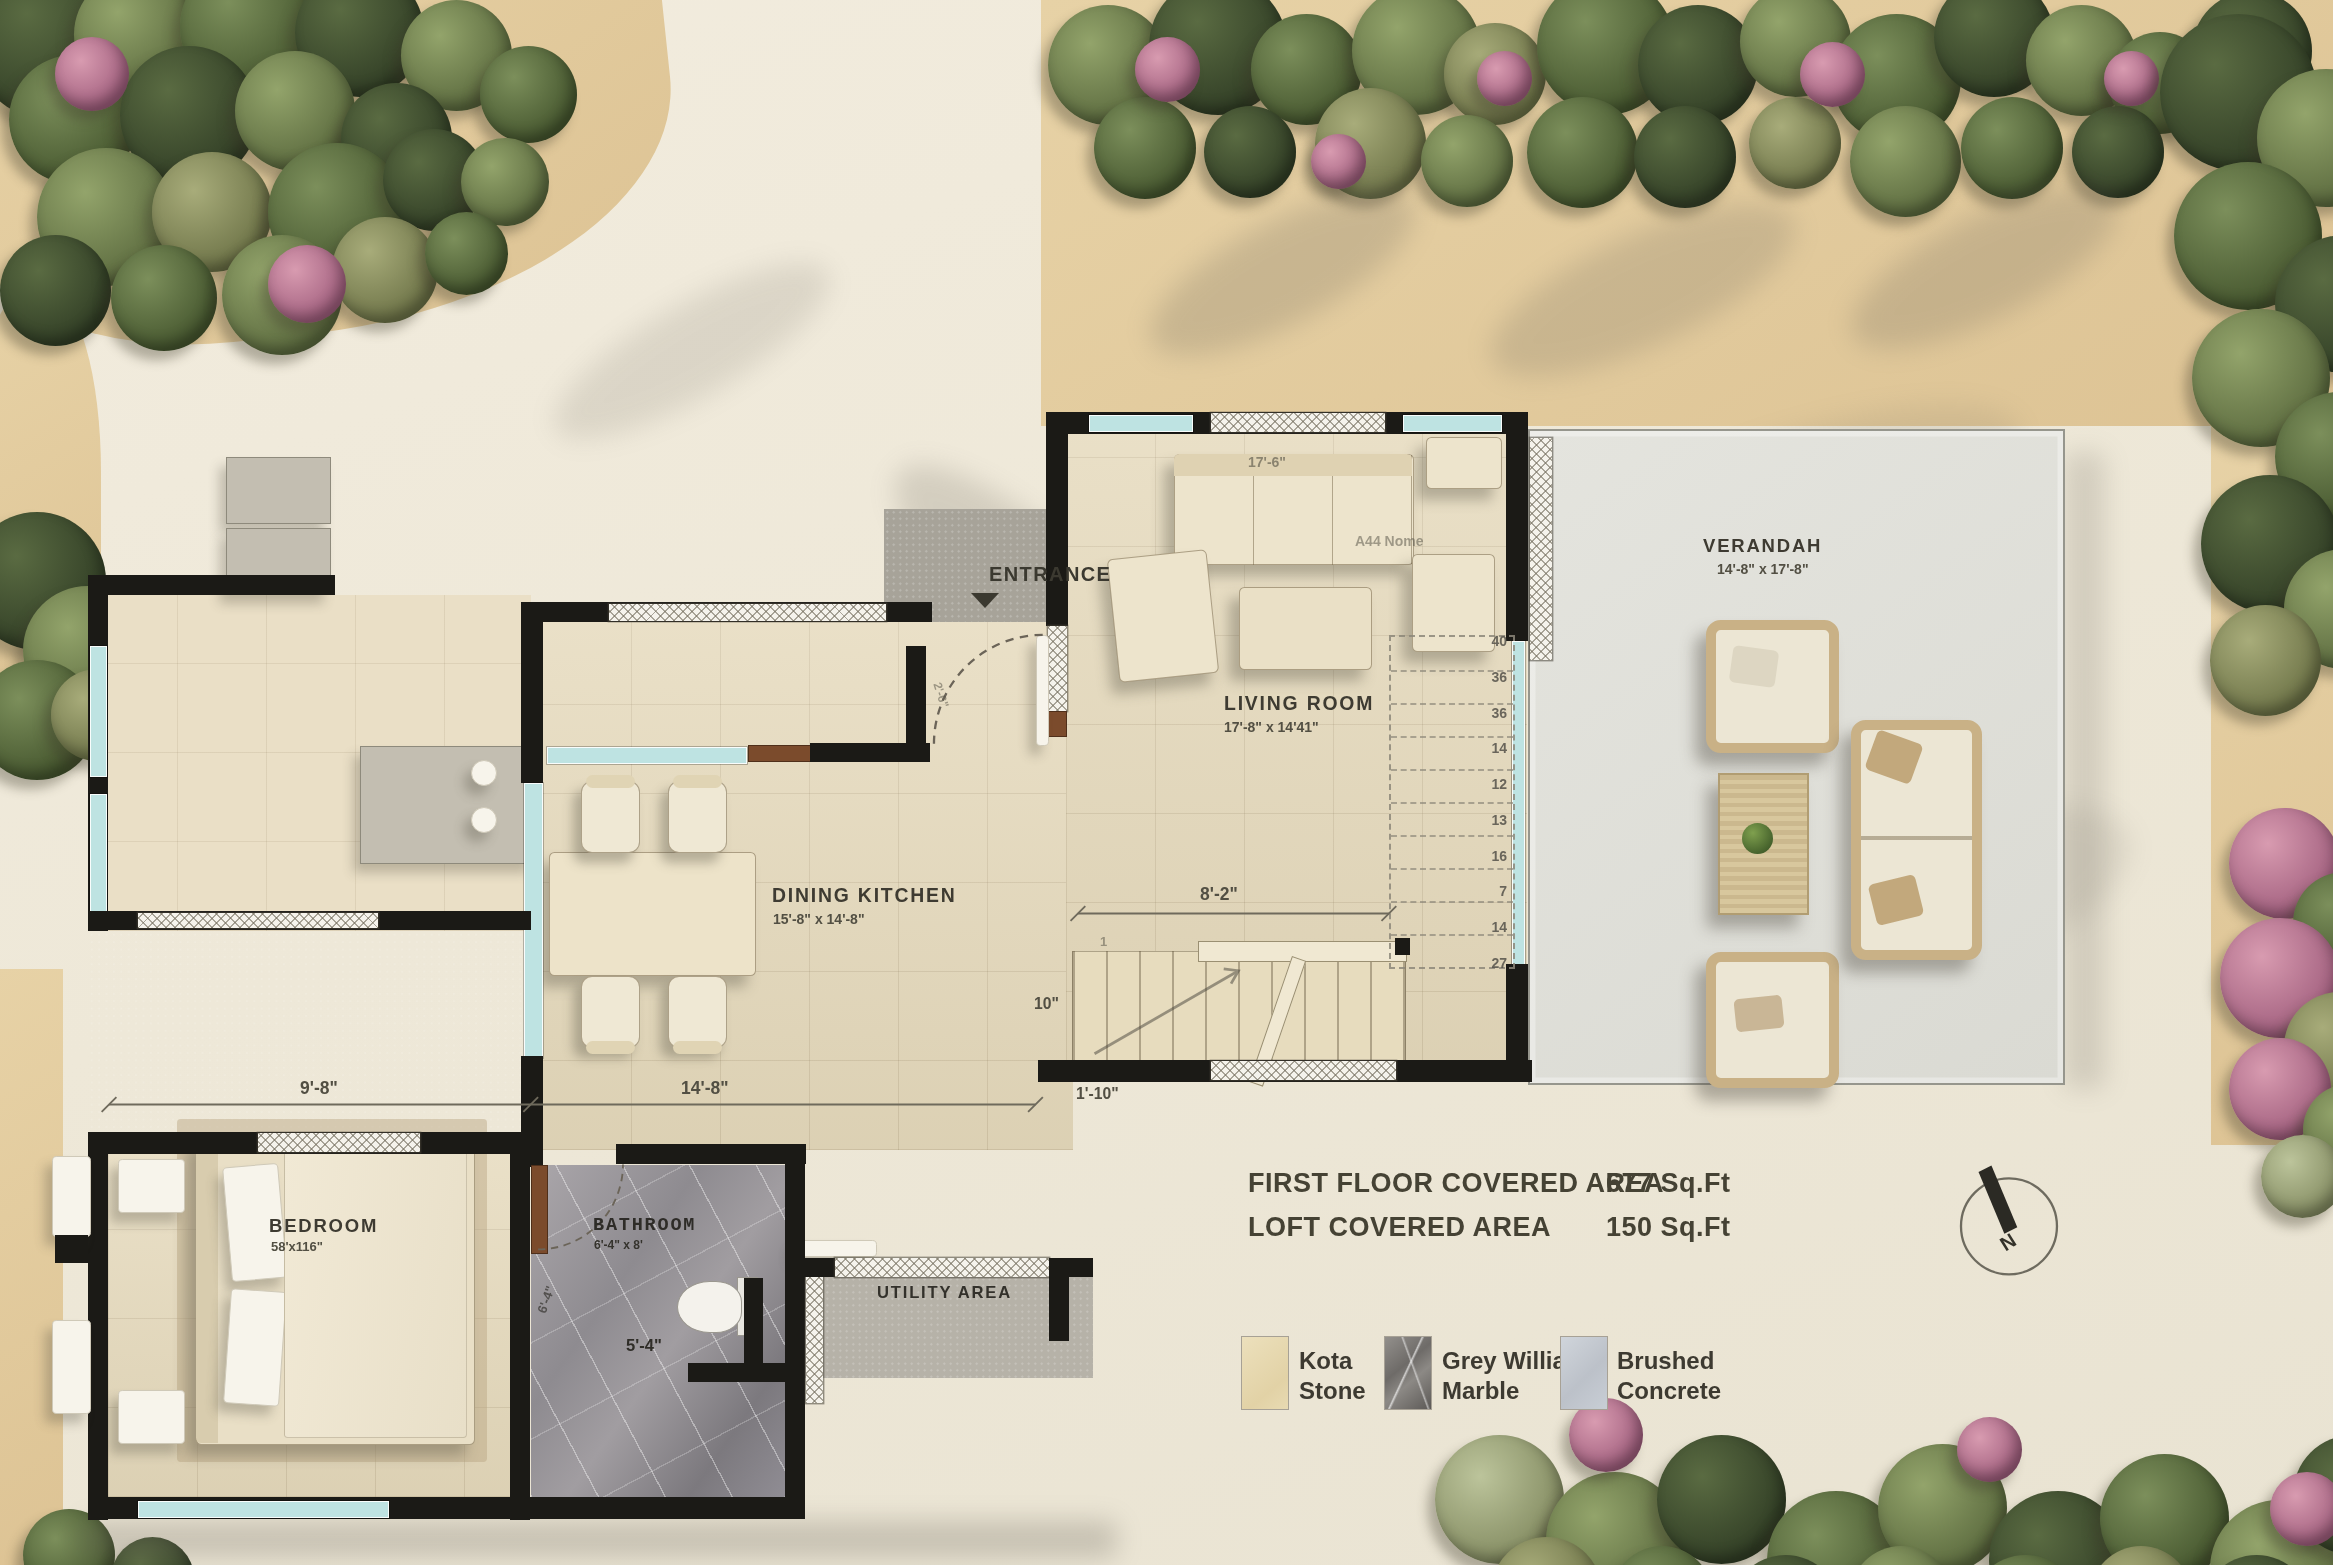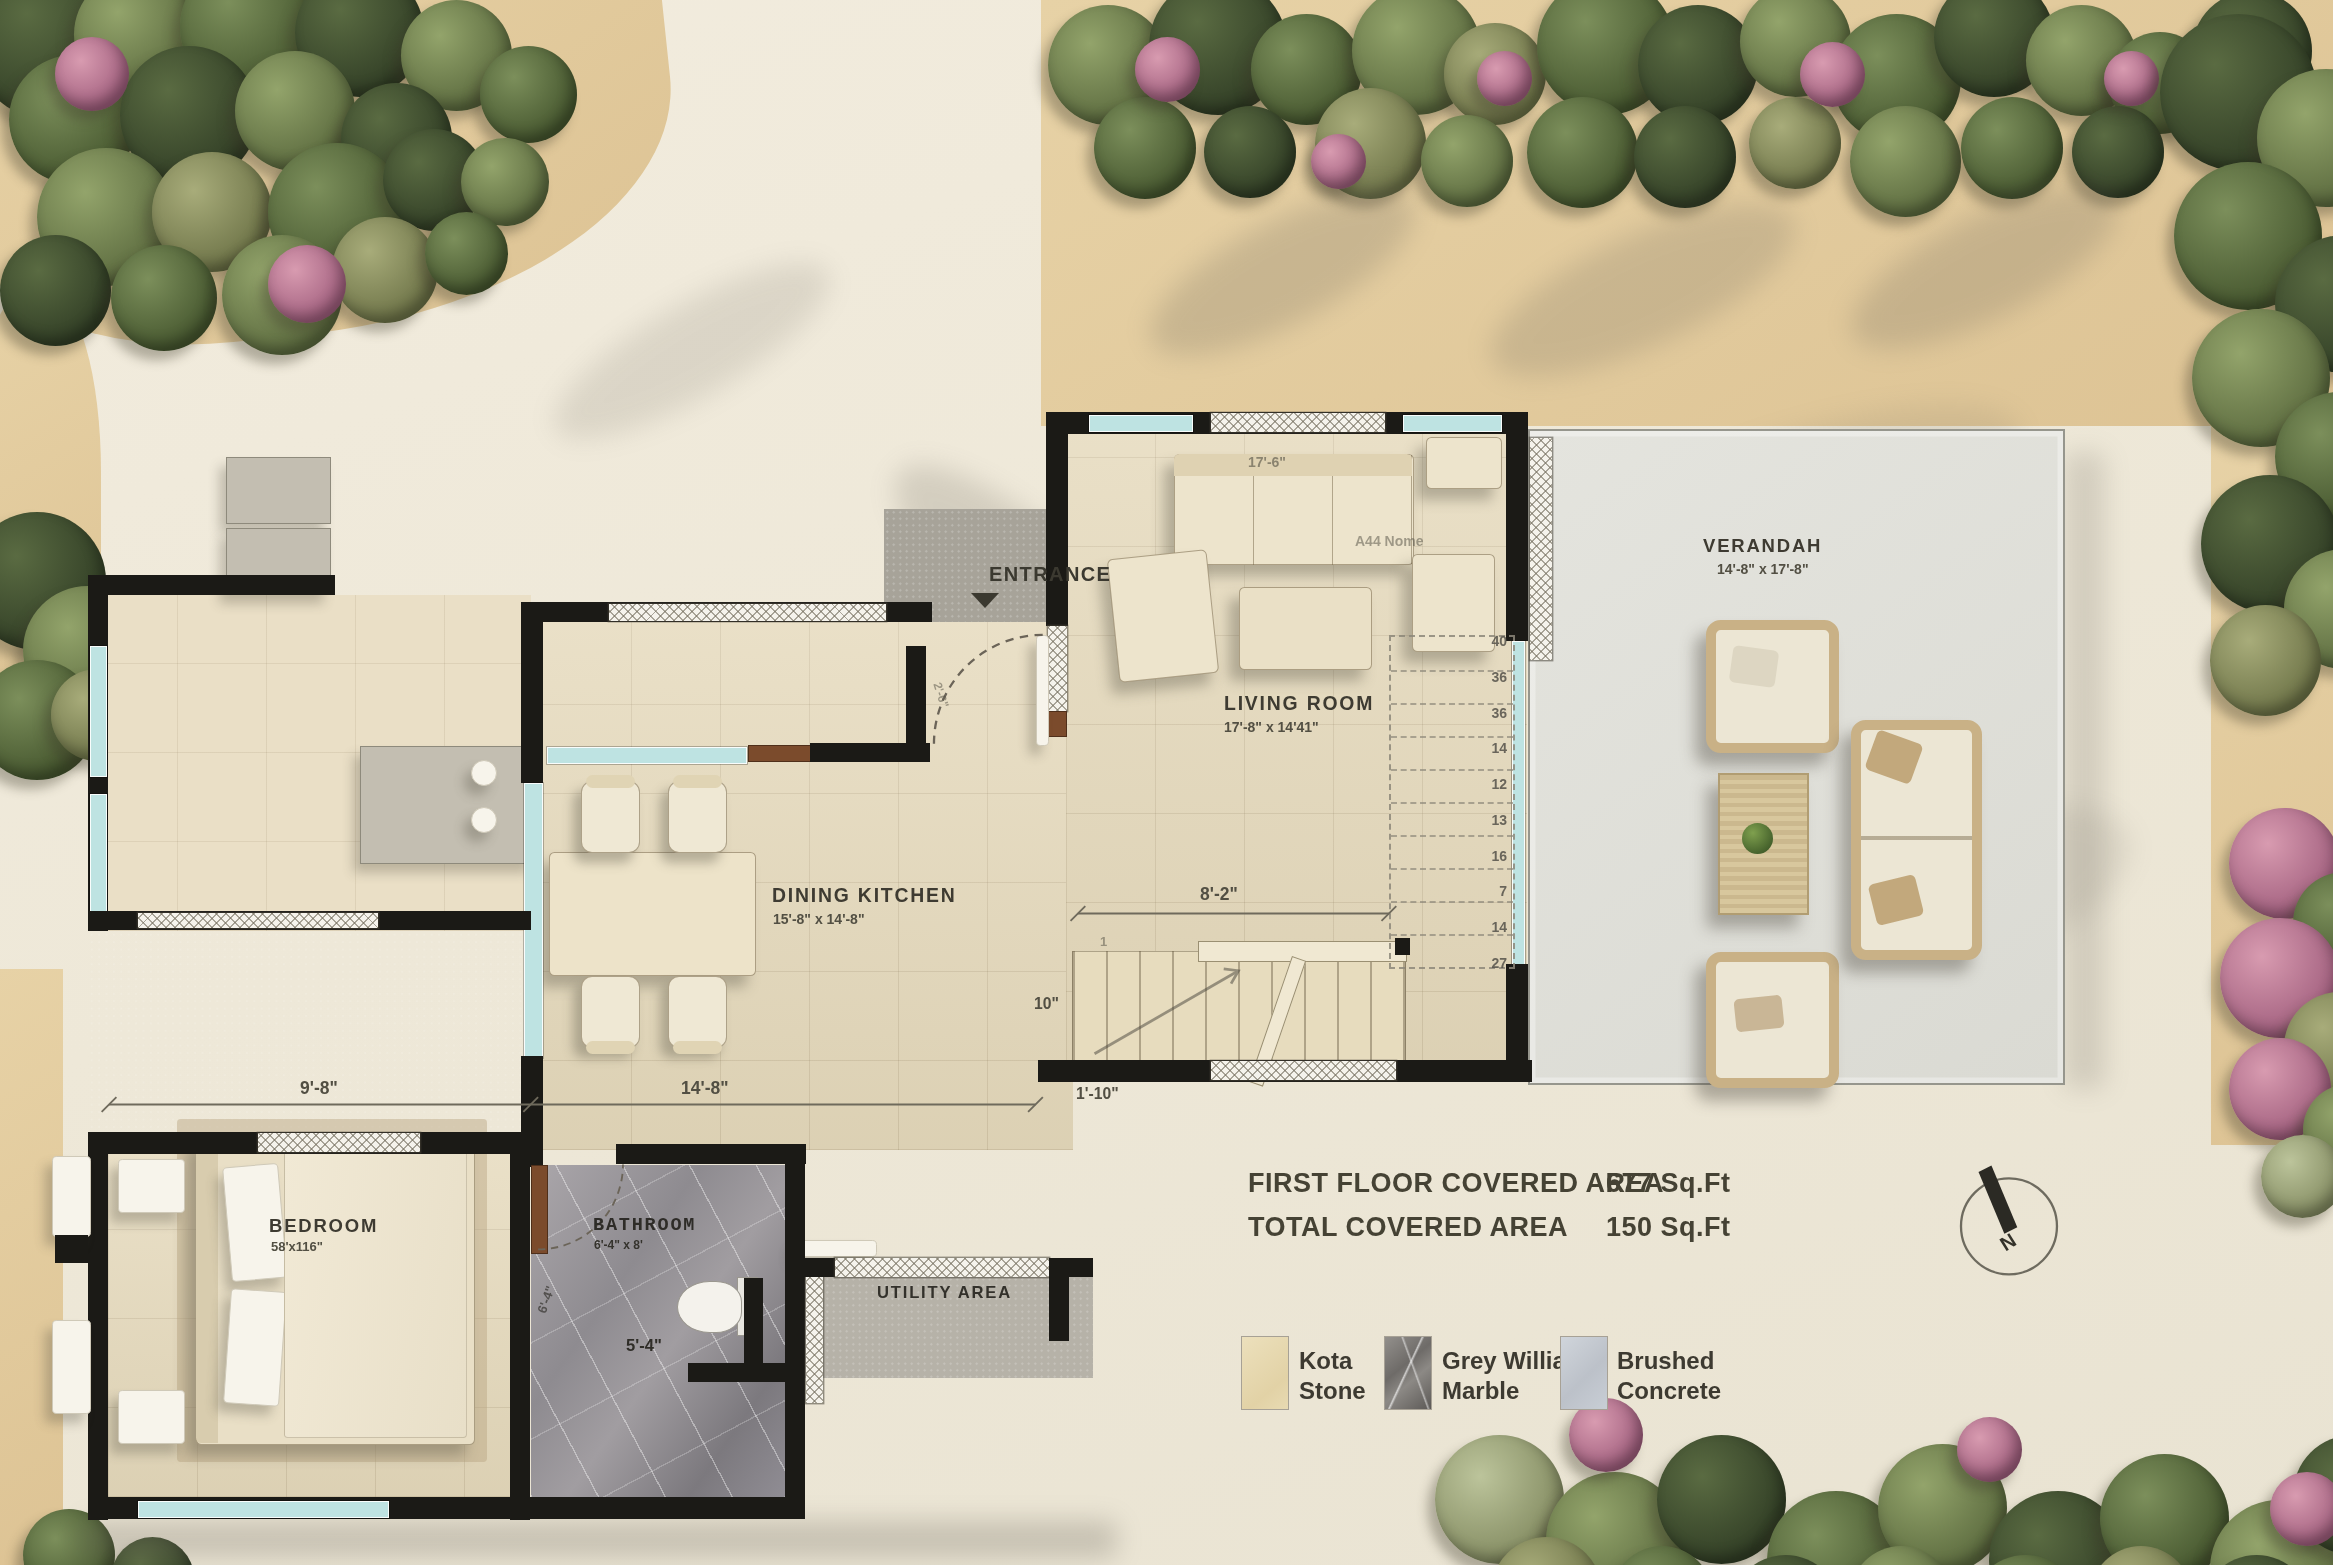--- a/index.html
+++ b/index.html
@@ -358,21 +358,21 @@
   <span class="a dim" style="left:1248px;top:454px;font-size:14px;opacity:.6;">17'-6"</span>
   <span class="a dim" style="left:928px;top:688px;font-size:12px;opacity:.5;transform:rotate(72deg);">2'-6"</span>
   <span class="a dim" style="left:1100px;top:934px;font-size:13px;opacity:.5;">1</span>
   <span class="a dim" style="left:1355px;top:533px;font-size:14px;opacity:.5;">A44 Nome</span>
 
   <div class="a stat" style="left:1248px;top:1168px;width:665px;height:35px;">
     <span>FIRST FLOOR COVERED AREA</span>
     <span class="svalue">677 Sq.Ft</span>
   </div>
   <div class="a stat" style="left:1248px;top:1212px;width:665px;height:35px;">
-    <span>TOTAL COVERED AREA</span>
+    <span>LOFT COVERED AREA</span>
     <span class="svalue">150 Sq.Ft</span>
   </div>
 
   <div class="a sw sw-kota" style="left:1241px;top:1336px;"></div>
   <span class="a leg" style="left:1299px;top:1346px;width:83px;display:inline-block;">Kota Stone</span>
   <div class="a sw sw-marble" style="left:1384px;top:1336px;"></div>
   <span class="a leg" style="left:1442px;top:1346px;width:157px;display:inline-block;">Grey William Marble</span>
   <div class="a sw sw-concrete" style="left:1560px;top:1336px;"></div>
   <span class="a leg" style="left:1617px;top:1346px;width:120px;display:inline-block;">Brushed Concrete</span>
 

